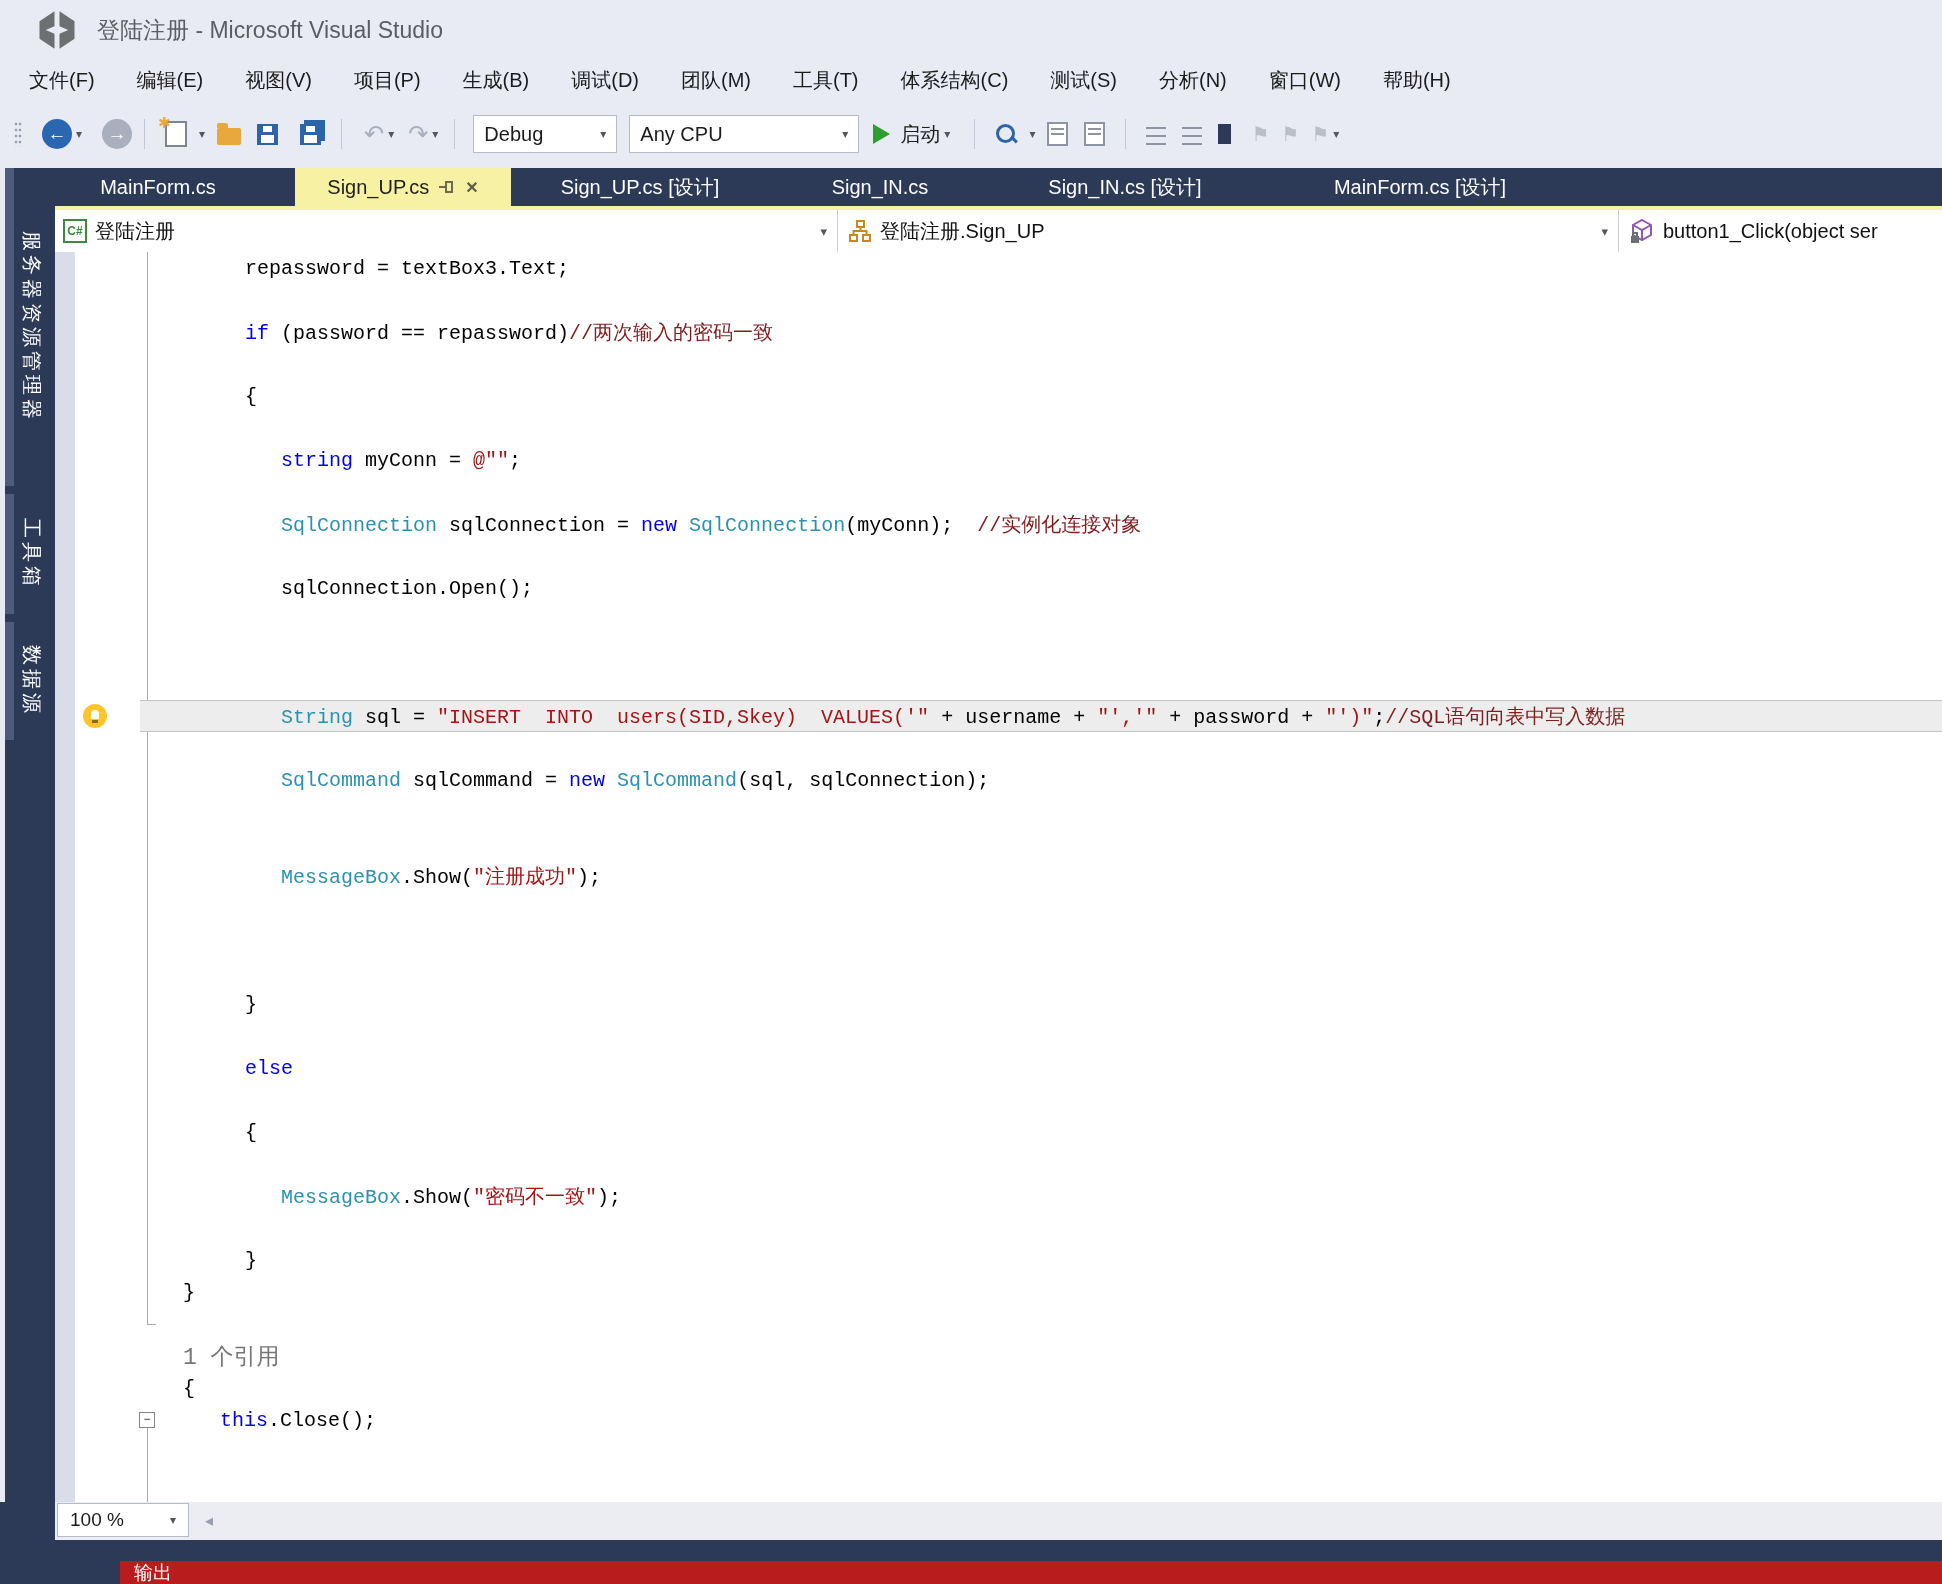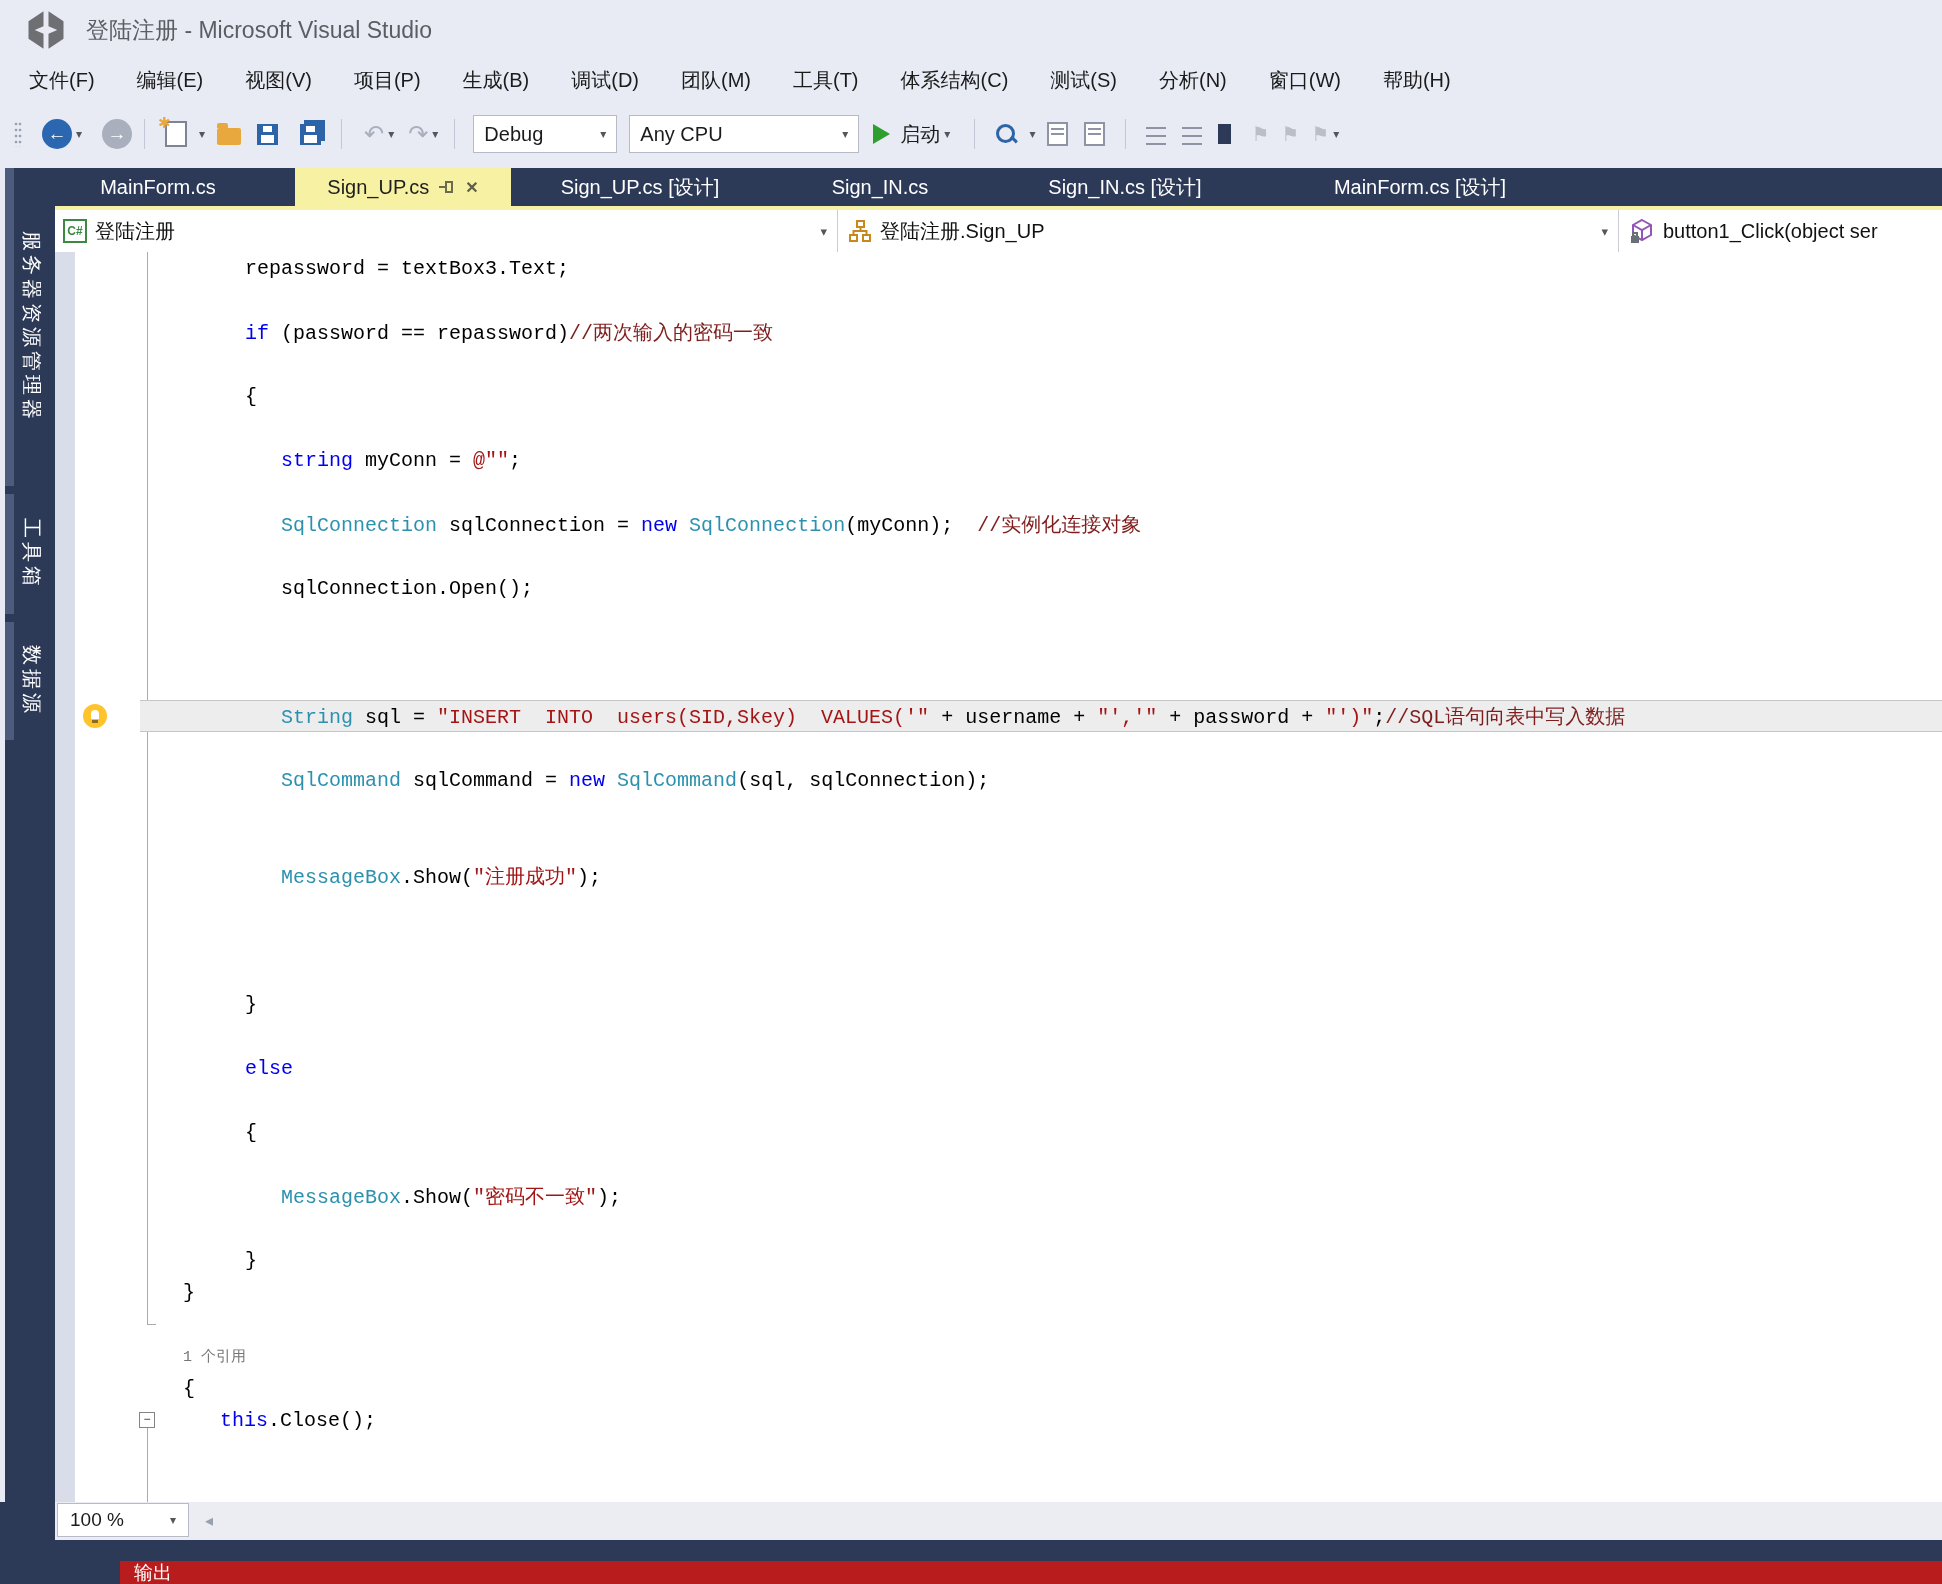--- a/index.html
+++ b/index.html
@@ -1,20 +1,20 @@
 <!DOCTYPE html>
 <html><head>
 <meta charset="utf-8">
 <style>
   html,body{margin:0;padding:0;}
   body{width:1942px;height:1584px;position:relative;overflow:hidden;
        font-family:"Liberation Sans",sans-serif;background:#E8EBF4;}
 
   
-  .titlebar{position:absolute;left:0;top:0;right:0;height:60px;display:flex;align-items:center;}
+  .titlebar{position:absolute;left:0;top:0;right:0;height:60px;display:flex;align-items:center;padding-left:11px;}
   .vslogo{margin-left:26px;width:40px;height:40px;flex:0 0 auto;}
   .title-text{margin-left:20px;font-size:23px;color:#5B5D63;}
 
   
   .menubar{position:absolute;left:0;top:60px;right:0;height:40px;display:flex;align-items:center;padding-left:8px;}
   .menu-item{padding:0 21px;font-size:20px;color:#1B1B1B;height:100%;display:flex;align-items:center;cursor:default;}
 
   
   .toolbar{position:absolute;left:0;top:100px;right:0;height:68px;display:flex;align-items:center;}
   .toolbar>*{flex:0 0 auto;}
@@ -86,21 +86,21 @@
   .collapse-box{position:absolute;left:84px;top:1160px;width:16px;height:16px;background:#fff;border:1px solid #848484;
                 box-sizing:border-box;font-size:12px;line-height:13px;text-align:center;color:#333;}
   .bulb{position:absolute;left:28px;top:452px;width:24px;height:24px;border-radius:50%;background:#FFC32B;}
   .bulb::after{content:"";position:absolute;left:8px;top:6px;width:8px;height:9px;background:#fff;border-radius:4px 4px 0 0;}
   .bulb::before{content:"";position:absolute;left:9px;top:16px;width:6px;height:3px;background:#8A6D1C;}
   .code{position:absolute;left:110px;top:0;right:0;}
   .cl{height:32px;display:flex;align-items:center;}
   .cl.hl{background:#EDEDED;border-top:1px solid #C6C6C6;border-bottom:1px solid #C6C6C6;box-sizing:border-box;
          margin-left:-25px;padding-left:25px;}
   .ct{white-space:pre;font-family:"Liberation Mono","DejaVu Sans Mono",monospace;font-size:20px;}
-  .cl.lens .ct{font-size:15px;}
+  .cl.lens .ct{font-size:23px;}
   .tok-k{color:#0000EE;} .tok-t{color:#2B91AF;} .tok-s{color:#A31515;} .tok-c{color:#7f1d1d;}
   .tok-p{color:#000;} .tok-g{color:#767676;}
 
   
   .edge-strip{position:absolute;left:0;top:168px;width:5px;height:1334px;background:#E8EBF4;}
   .side-tab-bar{position:absolute;left:5px;top:168px;width:50px;height:1334px;background:#2C3A58;}
   .vtab{position:relative;margin-bottom:8px;}
   .vind{position:absolute;left:0;top:0;bottom:0;width:9px;background:#4D5C7C;}
   .vlabel{position:absolute;left:13px;top:0;height:100%;width:26px;display:flex;align-items:center;justify-content:center;
           writing-mode:vertical-rl;text-orientation:sideways;color:#FFFFFF;font-size:20px;letter-spacing:4px;}

